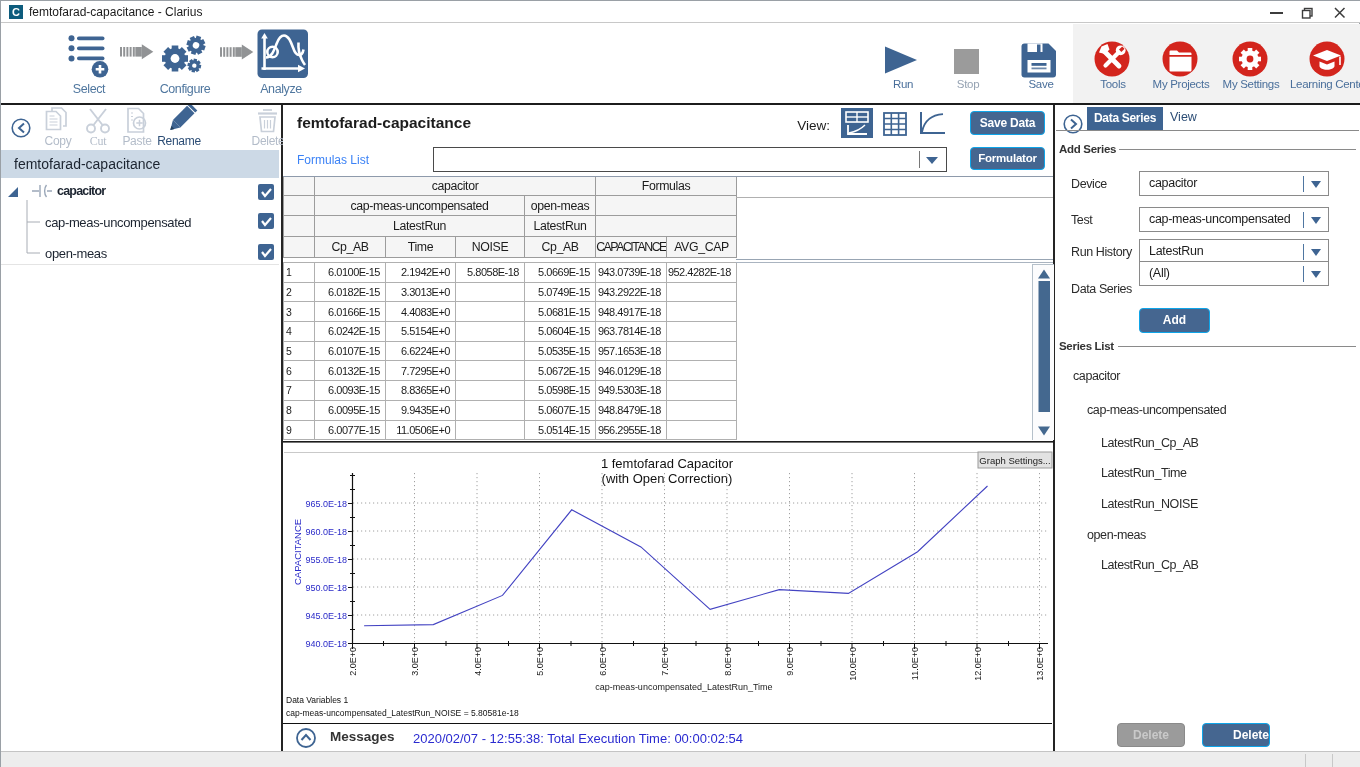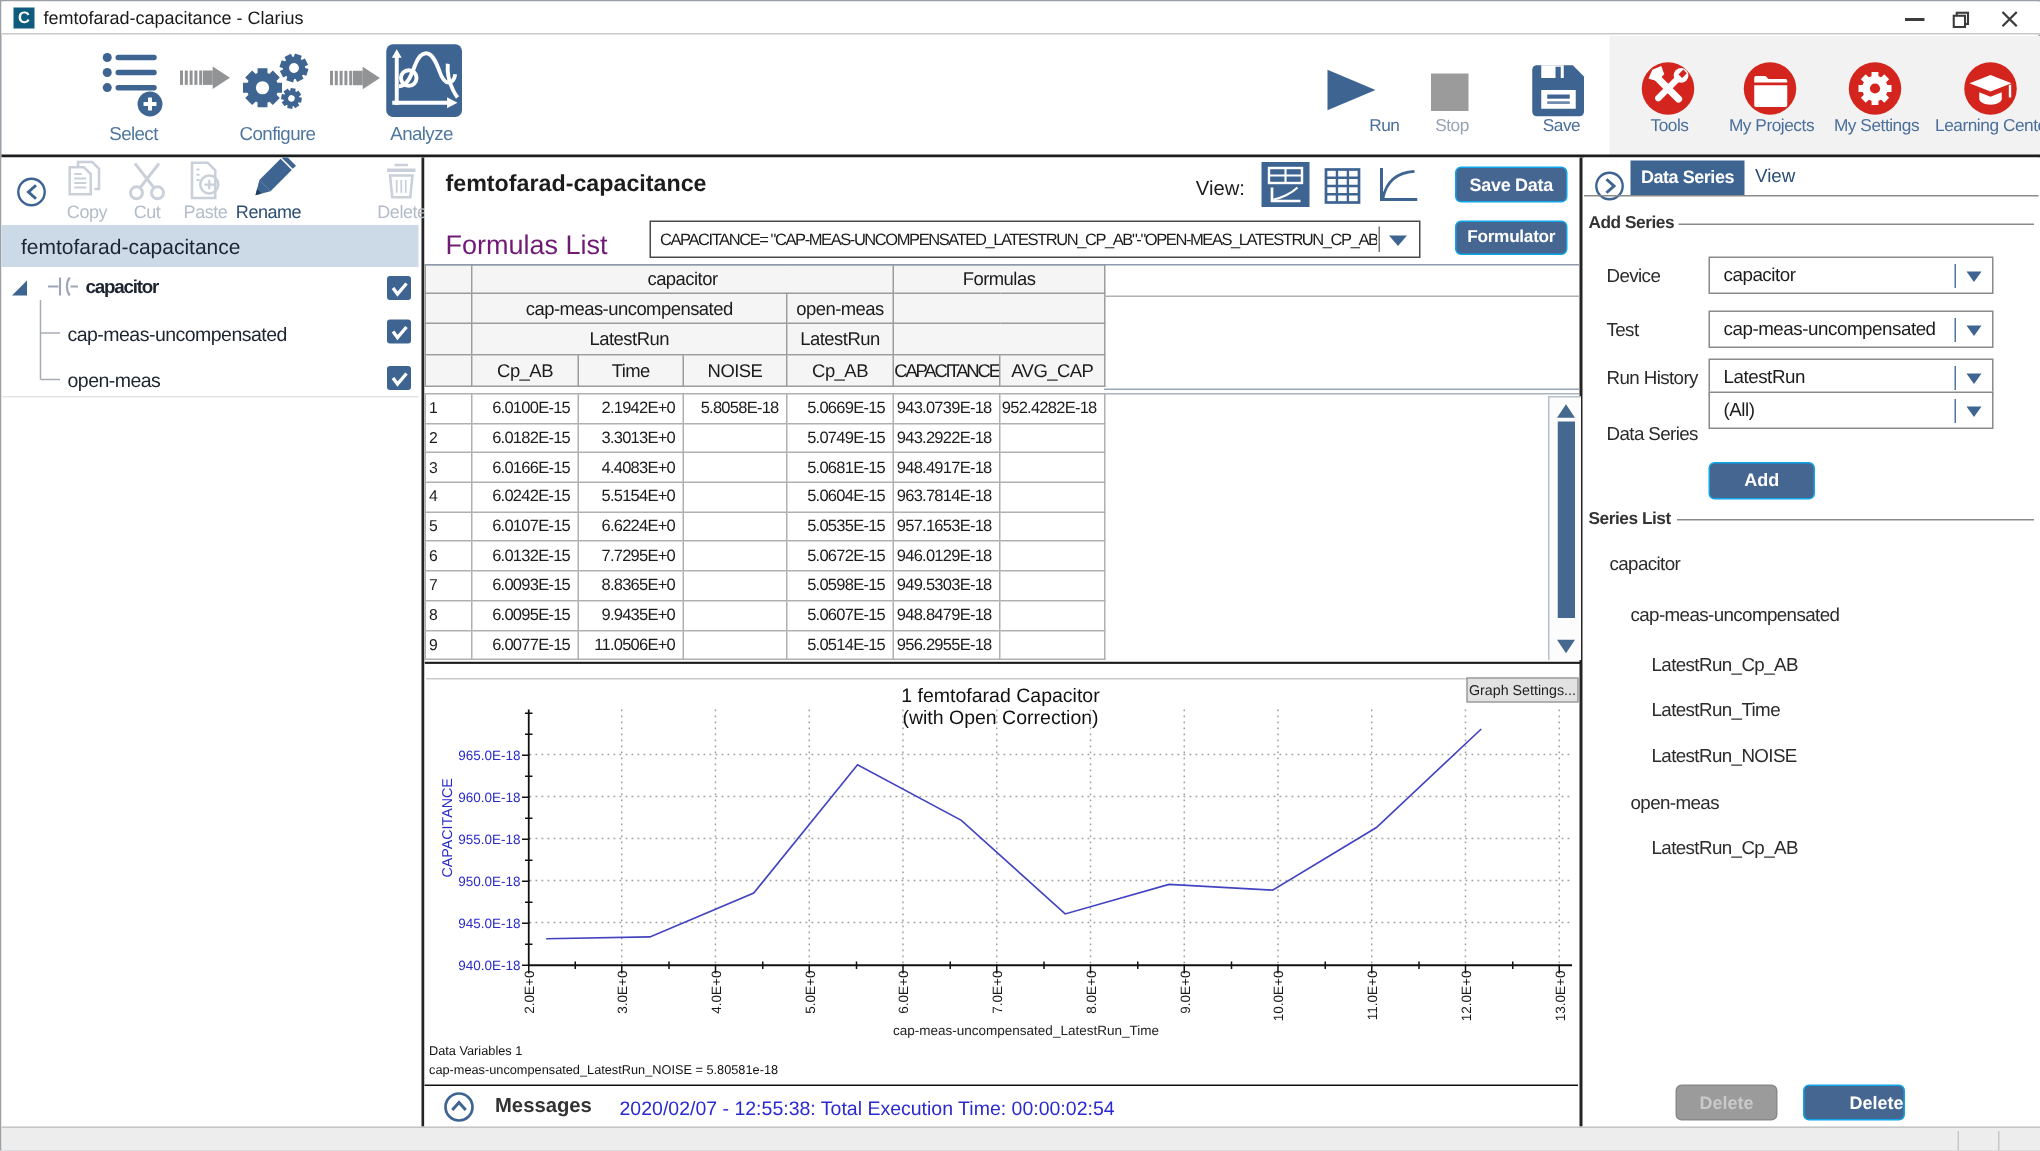--- a/index.html
+++ b/index.html
@@ -197,21 +197,21 @@
       <g transform="translate(1300,58)">
         <circle r="17.5" fill="#d3251d"></circle>
         <path d="M0 -9l14 5.5-14 5.5-14-5.5z" fill="#fff"></path>
         <path d="M-7.5 2.5v4.5c0 2 3.5 3.8 7.5 3.8s7.5-1.8 7.5-3.8v-4.5l-7.5 3z" fill="#fff"></path>
         <line x1="13" y1="-2.5" x2="13" y2="6" stroke="#fff" stroke-width="1.6"></line>
       </g>
     </svg>
     <div class="tblabel" style="left:31px; top:58px; width:60px;">Select</div>
     <div class="tblabel" style="left:112px; top:58px; width:90px;">Configure</div>
     <div class="tblabel" style="left:223px; top:58px; width:60px;">Analyze</div>
-    <div class="tblabel2" style="left:845px; top:54px; width:60px;text-align:right;">Run</div>
+    <div class="tblabel2" style="left:845px; top:54px; width:60px;">Run</div>
     <div class="tblabel2" style="left:910px; top:54px; width:60px; color:#96a3b3;">Stop</div>
     <div class="tblabel2" style="left:983px; top:54px; width:60px;">Save</div>
     <div class="tblabel2" style="left:1055px; top:54px; width:60px;">Tools</div>
     <div class="tblabel2" style="left:1113px; top:54px; width:80px;">My Projects</div>
     <div class="tblabel2" style="left:1183px; top:54px; width:80px;">My Settings</div>
     <div class="tblabel2" style="left:1251px; top:54px; width:100px;">Learning Center</div>
   </div>
   <div id="hline1"></div>
   <div id="leftpanel">
     <div class="rborder"></div>
@@ -247,21 +247,21 @@
       </g>
 
       <g stroke="#c9d0da" fill="none" stroke-width="1.7">
         <path d="M257 8.5h19" stroke-width="2.2"></path>
         <path d="M262 5h9"></path>
         <path d="M259 12h15l-1.5 14.5h-12z"></path>
         <path d="M263.5 15v8.5M266.5 15v8.5M269.5 15v8.5" stroke-width="1.2"></path>
       </g>
     </svg>
     <div class="lp-label" style="left:30px; top:29px; width:54px;">Copy</div>
-    <div class="lp-label" style="left:70px; top:29px; width:54px;">Cut</div>
+    <div class="lp-label" style="left:70px; top:29px; width:54px;font-family:Liberation Serif, serif;">Cut</div>
     <div class="lp-label" style="left:109px; top:29px; width:54px;">Paste</div>
     <div class="lp-label" style="left:150px; top:29px; width:56px; color:#2c4d75;">Rename</div>
     <div class="lp-label" style="left:240px; top:29px; width:54px;">Delete</div>
     <div id="treehead">femtofarad-capacitance</div>
 
     <svg width="278" height="120" viewBox="0 0 278 120" style="position:absolute;left:0;top:73px;">
       <path d="M17 9v10h-10z" fill="#3e6492"></path>
       <g stroke="#9aa7b8" stroke-width="1.4" fill="none">
         <path d="M31 13h7M46 13h5"></path>
         <path d="M39 7v12"></path>
@@ -310,23 +310,22 @@
     <svg width="26" height="26" viewBox="0 0 26 26" style="position:absolute; left:599px; top:6px;">
       <rect x="2" y="2" width="22" height="22" fill="none" stroke="#3e6492" stroke-width="1.8"></rect>
       <path d="M2 7.5h22M2 13h22M2 18.5h22M9.3 2v22M16.6 2v22" stroke="#3e6492" stroke-width="1.6"></path>
     </svg>
     <svg width="28" height="26" viewBox="0 0 28 26" style="position:absolute; left:634px; top:6px;">
       <path d="M4 1v21h24" fill="none" stroke="#3e6492" stroke-width="2"></path>
       <path d="M5 21C7 11 13 4 26 3.2" fill="none" stroke="#3e6492" stroke-width="1.8"></path>
     </svg>
     <div class="btn-blue" style="left:687px; top:6px; width:75px; height:24px; font-size:12px; letter-spacing:-0.2px; line-height:22px;">Save Data</div>
 
-    <div style="position:absolute; left:14px; top:48px; font-size:18px; color:#701a75;">Formulas List</div>
+    <div style="position:absolute; left:14px; top:48px; font-size:12px; color:#3b82f6;">Formulas List</div>
     <div style="position:absolute; left:150px; top:42px; width:514px; height:25px; border:1px solid #4a4a4a; background:#fff;">
-      <div style="position:absolute; left:6px; top:5.5px; font-size:11px; letter-spacing:-0.95px; color:#1c1c1c; white-space:nowrap; overflow:hidden; width:478px;">CAPACITANCE= "CAP-MEAS-UNCOMPENSATED_LATESTRUN_CP_AB"-"OPEN-MEAS_LATESTRUN_CP_AB</div>
       <div style="position:absolute; right:26px; top:3px; width:1px; height:17px; background:#777;"></div>
       <div style="position:absolute; right:8px; top:9px; width:0; height:0; border-left:6px solid transparent; border-right:6px solid transparent; border-top:7px solid #3e6492;"></div>
     </div>
     <div class="btn-blue" style="left:687px; top:42px; width:75px; height:23px; font-size:11.5px; letter-spacing:-0.2px; line-height:21px;">Formulator</div>
 
     <div id="dtable">
       <table style="border-collapse:collapse; table-layout:fixed; width:453px; border:1px solid #6b6b6b;">
         <colgroup>
             <col style="width:31px">
             <col style="width:71px">

